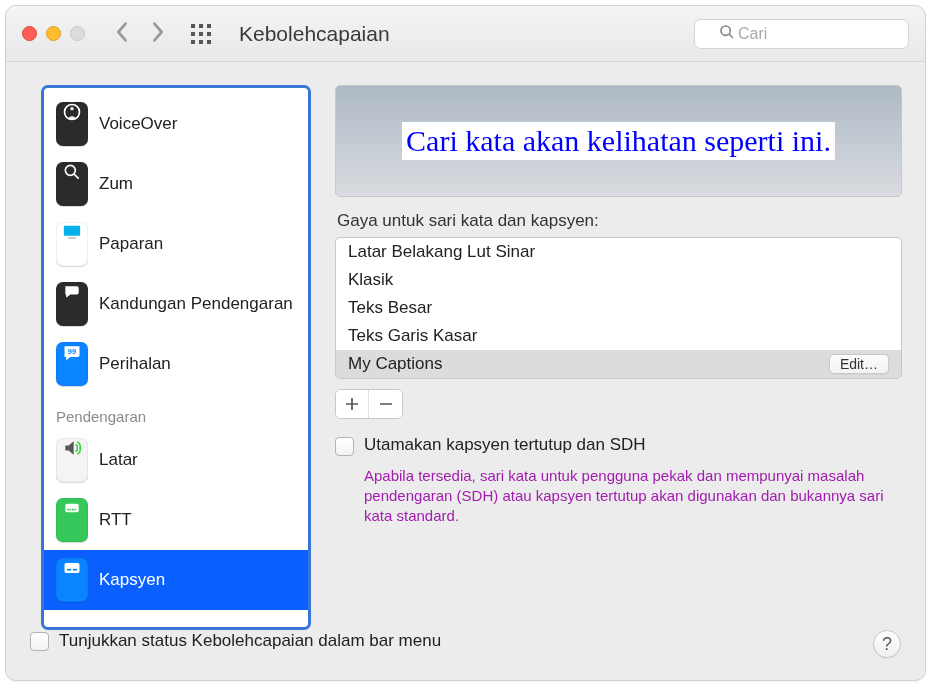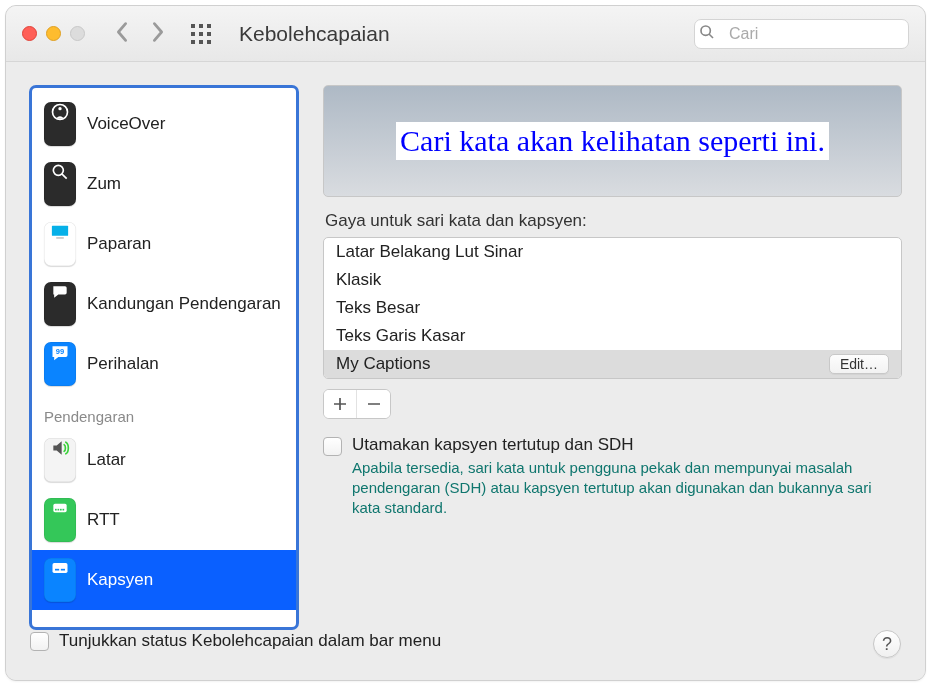--- a/index.html
+++ b/index.html
@@ -38,29 +38,29 @@
     .tl-red { background: #ff5f57; border: 0.5px solid #e14238; }
     .tl-yellow { background: #febc2e; border: 0.5px solid #dfa023; }
     .tl-gray { background: #dcdcdc; border: 0.5px solid #c8c8c8; }
     .toolbar-nav { display: flex; align-items: center; gap: 18px; color: #9a9a9a; margin-right: 22px; }
     .toolbar-nav svg { width: 18px; height: 24px; }
     .toolbar-grid { width: 24px; height: 24px; color: #555; display:flex; align-items:center; justify-content:center; }
     .toolbar-title { font-size: 21px; font-weight: 500; margin-left: 26px; color: #3a3a3a; }
     .toolbar-spacer { flex: 1; }
     .search-box {
       width: 215px; height: 30px; background: #fff; border: 1px solid #d4d4d4;
-      border-radius: 7px; display: flex; align-items: center; padding: 0 4px; gap: 14px;
+      border-radius: 7px; display: flex; align-items: center; padding: 0 24px; gap: 3px;
     }
     .search-box svg { width: 16px; height: 16px; color: #888; flex-shrink: 0; }
     .search-box input { border: none; outline: none; font-size: 16px; width: 100%; color: #333; background: transparent;}
     .search-box input::placeholder { color: #aaa; }
 
     .content-area {
       flex: 1;
-      padding: 23px 23px 0 23px;
+      padding: 23px 23px 0 35px;
       display: flex;
       gap: 24px;
       overflow: hidden;
       background: #ececec;
     }
 
     .sidebar {
       width: 270px;
       background: #fff;
       border-radius: 7px;
@@ -127,21 +127,21 @@
       display: flex; align-items: center; justify-content: center;
     }
     .add-remove button:first-child { border-right: 1px solid #e2e2e2; }
 
     .pref-row { display: flex; align-items: flex-start; gap: 10px; margin-top: 16px;}
     .pref-checkbox {
       width: 19px; height: 19px; border: 1px solid #b3b3b3; border-radius: 4px;
       background: linear-gradient(#fff, #f2f2f2); flex-shrink: 0; margin-top: 2px;
     }
     .pref-label { font-size: 17px; }
-    .pref-desc { font-size: 15px; color: #0f766e; margin-top: 3px; padding-right: 16px; line-height: 1.32;}
+    .pref-desc { font-size: 15px; color: #a21caf; margin-top: 11px; padding-right: 16px; line-height: 1.32;}
 
     .footer {
       height: 50px; display: flex; align-items: flex-start; padding: 0 24px;
       justify-content: space-between; flex-shrink: 0;
       background: #ececec;
     }
     .footer-left { display: flex; align-items: center; gap: 10px; }
     .help-btn {
       width: 28px; height: 28px; border-radius: 50%;
       background: linear-gradient(#fff,#f0f0f0); border: 1px solid #c7c7c7;

